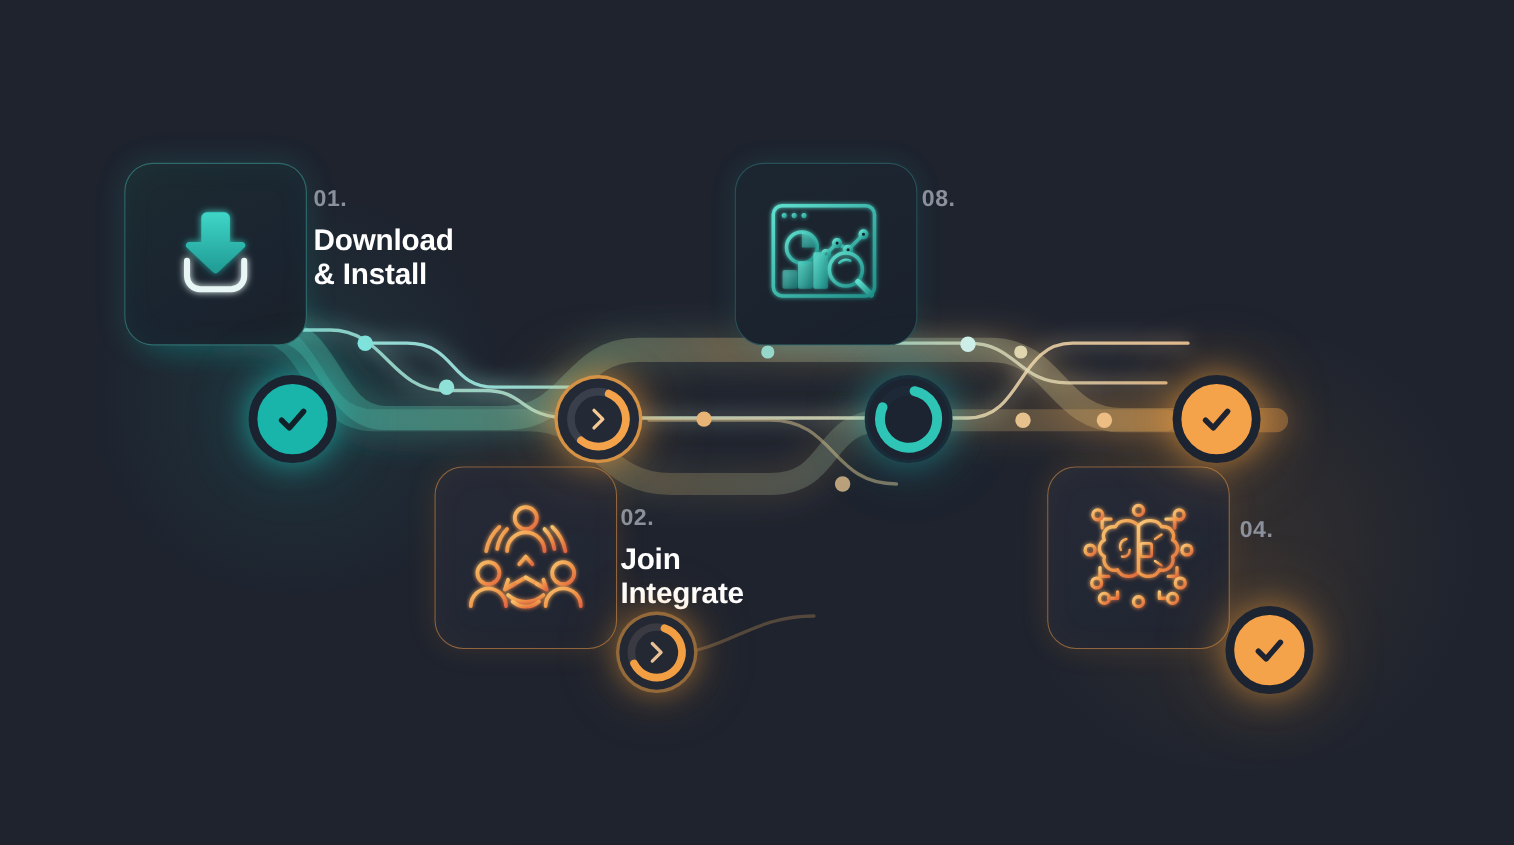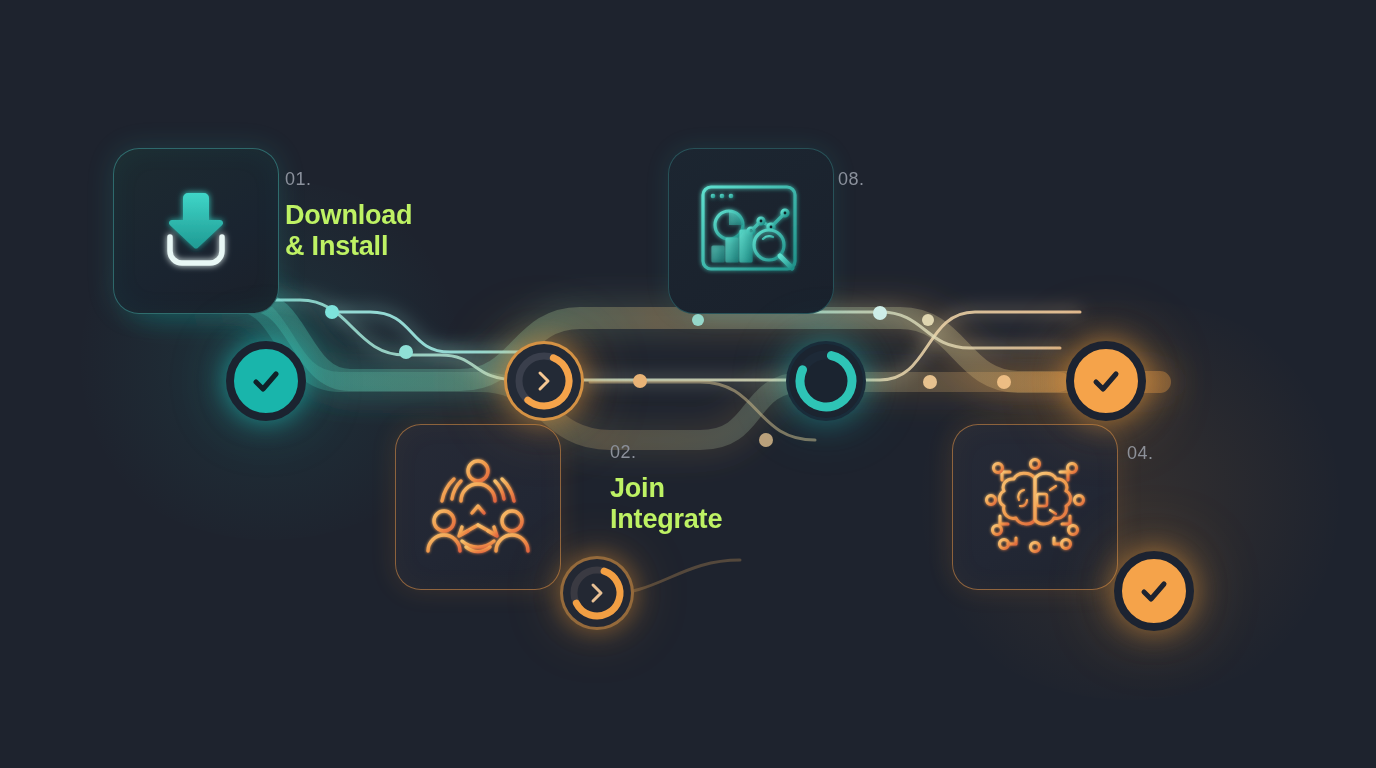--- a/index.html
+++ b/index.html
@@ -44,31 +44,31 @@
 
   
   #card-1 { left:113px; top:148px; width:166px; height:166px; }
   #card-2 { left:395px; top:424px; width:166px; height:166px; }
   #card-3 { left:668px; top:148px; width:166px; height:166px; }
   #card-4 { left:952px; top:424px; width:166px; height:166px; }
 
   
   .label { position:absolute; }
   .label .num {
-    font-size:18px; color:#8b919c; letter-spacing:.5px;
-    line-height:1; margin-bottom:12px; font-weight:400;
+    font-size:21px; color:#8b919c; letter-spacing:.5px;
+    line-height:1; margin-bottom:12px; font-weight:700;
   }
   .label .title {
-    font-size:27px; font-weight:700; color:#bef264;
+    font-size:27px; font-weight:700; color:#ffffff;
     line-height:1.16; letter-spacing:-.2px; white-space:pre-line;
   }
   #label-1 { left:285px; top:170px; }
-  #label-2 { left:564px; top:443px;margin-left:46px; }
+  #label-2 { left:564px; top:460px; }
   #label-3 { left:838px; top:170px; }
-  #label-4 { left:1127px; top:444px;text-align:right; }
+  #label-4 { left:1127px; top:471px;text-align:right; }
 
   
   .node { position:absolute; border-radius:50%; display:flex;
           align-items:center; justify-content:center; }
 
   .node-check-teal {
     left:226px; top:341px; width:80px; height:80px;
     background:#19b5ab;
     border:8px solid #1b2330;
     box-shadow:0 0 26px rgba(30,210,200,.55), 0 0 60px rgba(30,200,190,.28);

